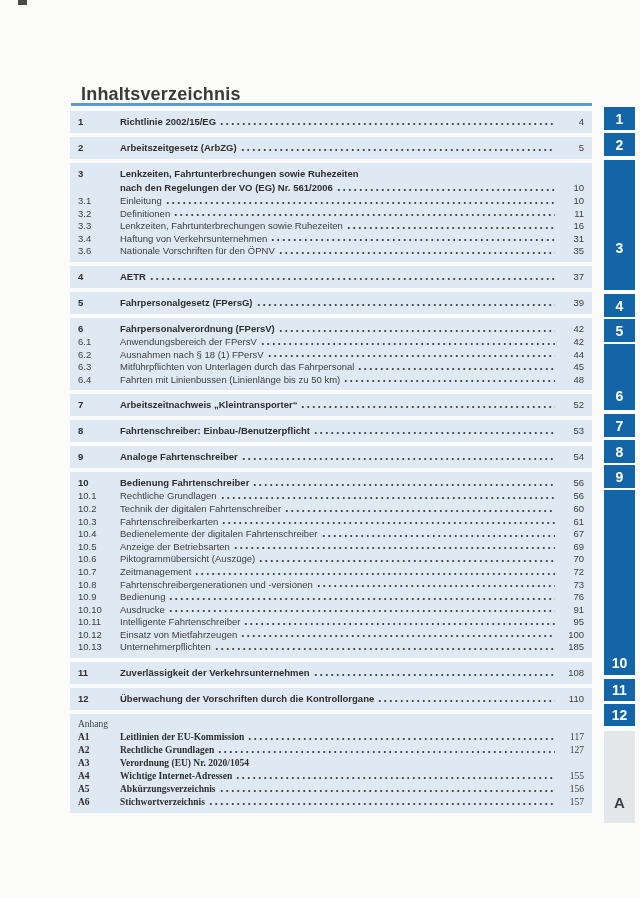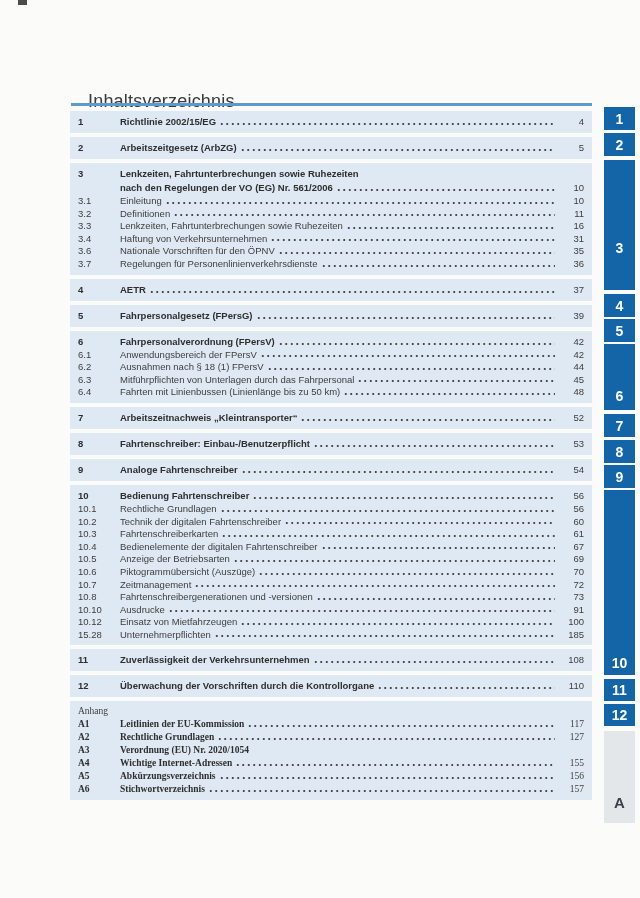--- a/index.html
+++ b/index.html
@@ -4,22 +4,22 @@
 <style>
   html,body{margin:0;padding:0;}
   body{
     width:640px;height:898px;position:relative;overflow:hidden;
     background:#fbfbfa;
     font-family:"Liberation Sans","DejaVu Sans",sans-serif;
     -webkit-font-smoothing:antialiased;
   }
   .scan-mark{position:absolute;left:18px;top:0;width:9px;height:5px;background:#4a4a4a;}
   .page-title{
-    position:absolute;left:77px;top:80px;margin:11px;
-    font-size:18px;font-weight:normal;color:#3a3a3a;letter-spacing:.2px;
+    position:absolute;left:77px;top:80px;margin:4px;
+    font-size:18px;font-weight:bold;color:#3a3a3a;letter-spacing:.2px;
   }
   .title-rule{
     position:absolute;left:71px;top:103px;width:521px;height:3px;
     background:var(--rule-blue,#5d9cca);
   }
   .toc{
     position:absolute;left:70px;top:111px;width:522px;
   }
   .group{
     background:var(--band-blue,#dfe9f3);
@@ -108,26 +108,20 @@
         <span class="ttl">Haftung von Verkehrsunternehmen</span>
         <span class="leader"></span>
         <span class="pg">31</span>
       </div>
       <div class="row">
         <span class="num">3.6</span>
         <span class="ttl">Nationale Vorschriften für den ÖPNV</span>
         <span class="leader"></span>
         <span class="pg">35</span>
       </div>
-      <div class="row">
-        <span class="num">3.7</span>
-        <span class="ttl">Regelungen für Personenlinienverkehrsdienste</span>
-        <span class="leader"></span>
-        <span class="pg">36</span>
-      </div>
     </div>
     <div class="group">
       <div class="row b">
         <span class="num">4</span>
         <span class="ttl">AETR</span>
         <span class="leader"></span>
         <span class="pg">37</span>
       </div>
     </div>
     <div class="group">
@@ -243,33 +237,45 @@
         <span class="leader"></span>
         <span class="pg">72</span>
       </div>
       <div class="row">
         <span class="num">10.8</span>
         <span class="ttl">Fahrtenschreibergenerationen und -versionen</span>
         <span class="leader"></span>
         <span class="pg">73</span>
       </div>
       <div class="row">
+        <span class="num">10.9</span>
+        <span class="ttl">Bedienung</span>
+        <span class="leader"></span>
+        <span class="pg">76</span>
+      </div>
+      <div class="row">
         <span class="num">10.10</span>
         <span class="ttl">Ausdrucke</span>
         <span class="leader"></span>
         <span class="pg">91</span>
       </div>
       <div class="row">
+        <span class="num">10.11</span>
+        <span class="ttl">Intelligente Fahrtenschreiber</span>
+        <span class="leader"></span>
+        <span class="pg">95</span>
+      </div>
+      <div class="row">
         <span class="num">10.12</span>
         <span class="ttl">Einsatz von Mietfahrzeugen</span>
         <span class="leader"></span>
         <span class="pg">100</span>
       </div>
       <div class="row">
-        <span class="num">15.28</span>
+        <span class="num">10.13</span>
         <span class="ttl">Unternehmerpflichten</span>
         <span class="leader"></span>
         <span class="pg">185</span>
       </div>
     </div>
     <div class="group">
       <div class="row b">
         <span class="num">11</span>
         <span class="ttl">Zuverlässigkeit der Verkehrsunternehmen</span>
         <span class="leader"></span>

